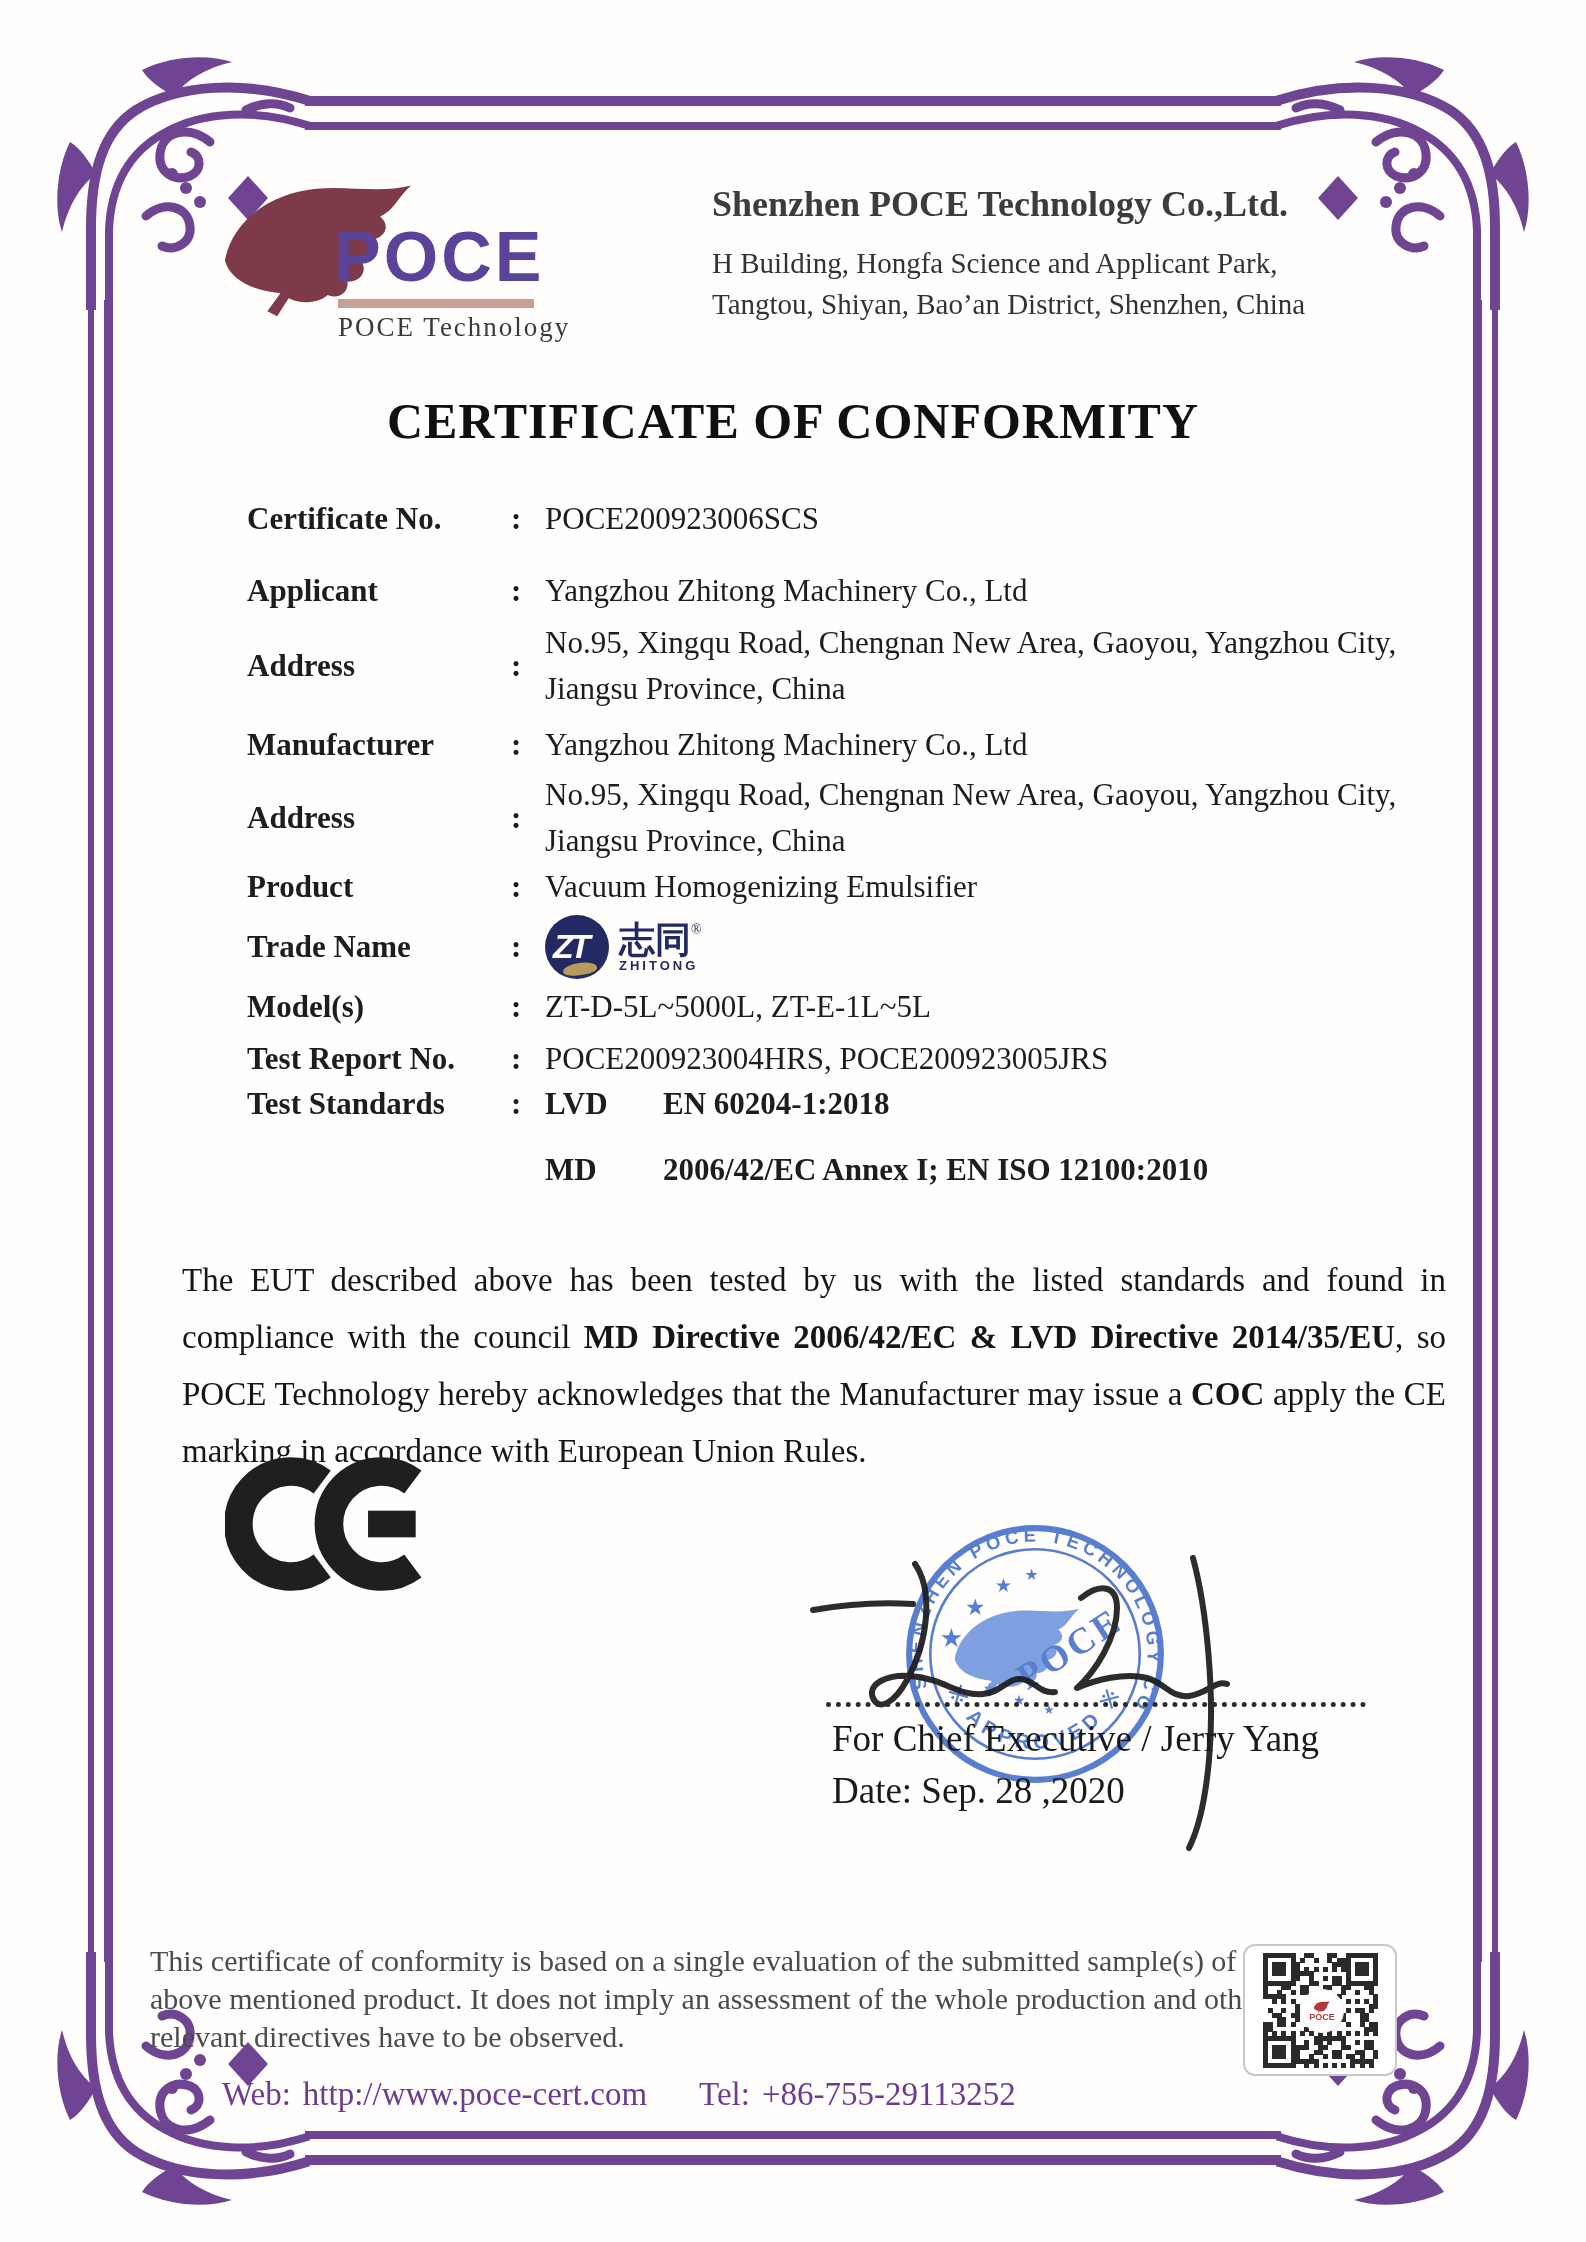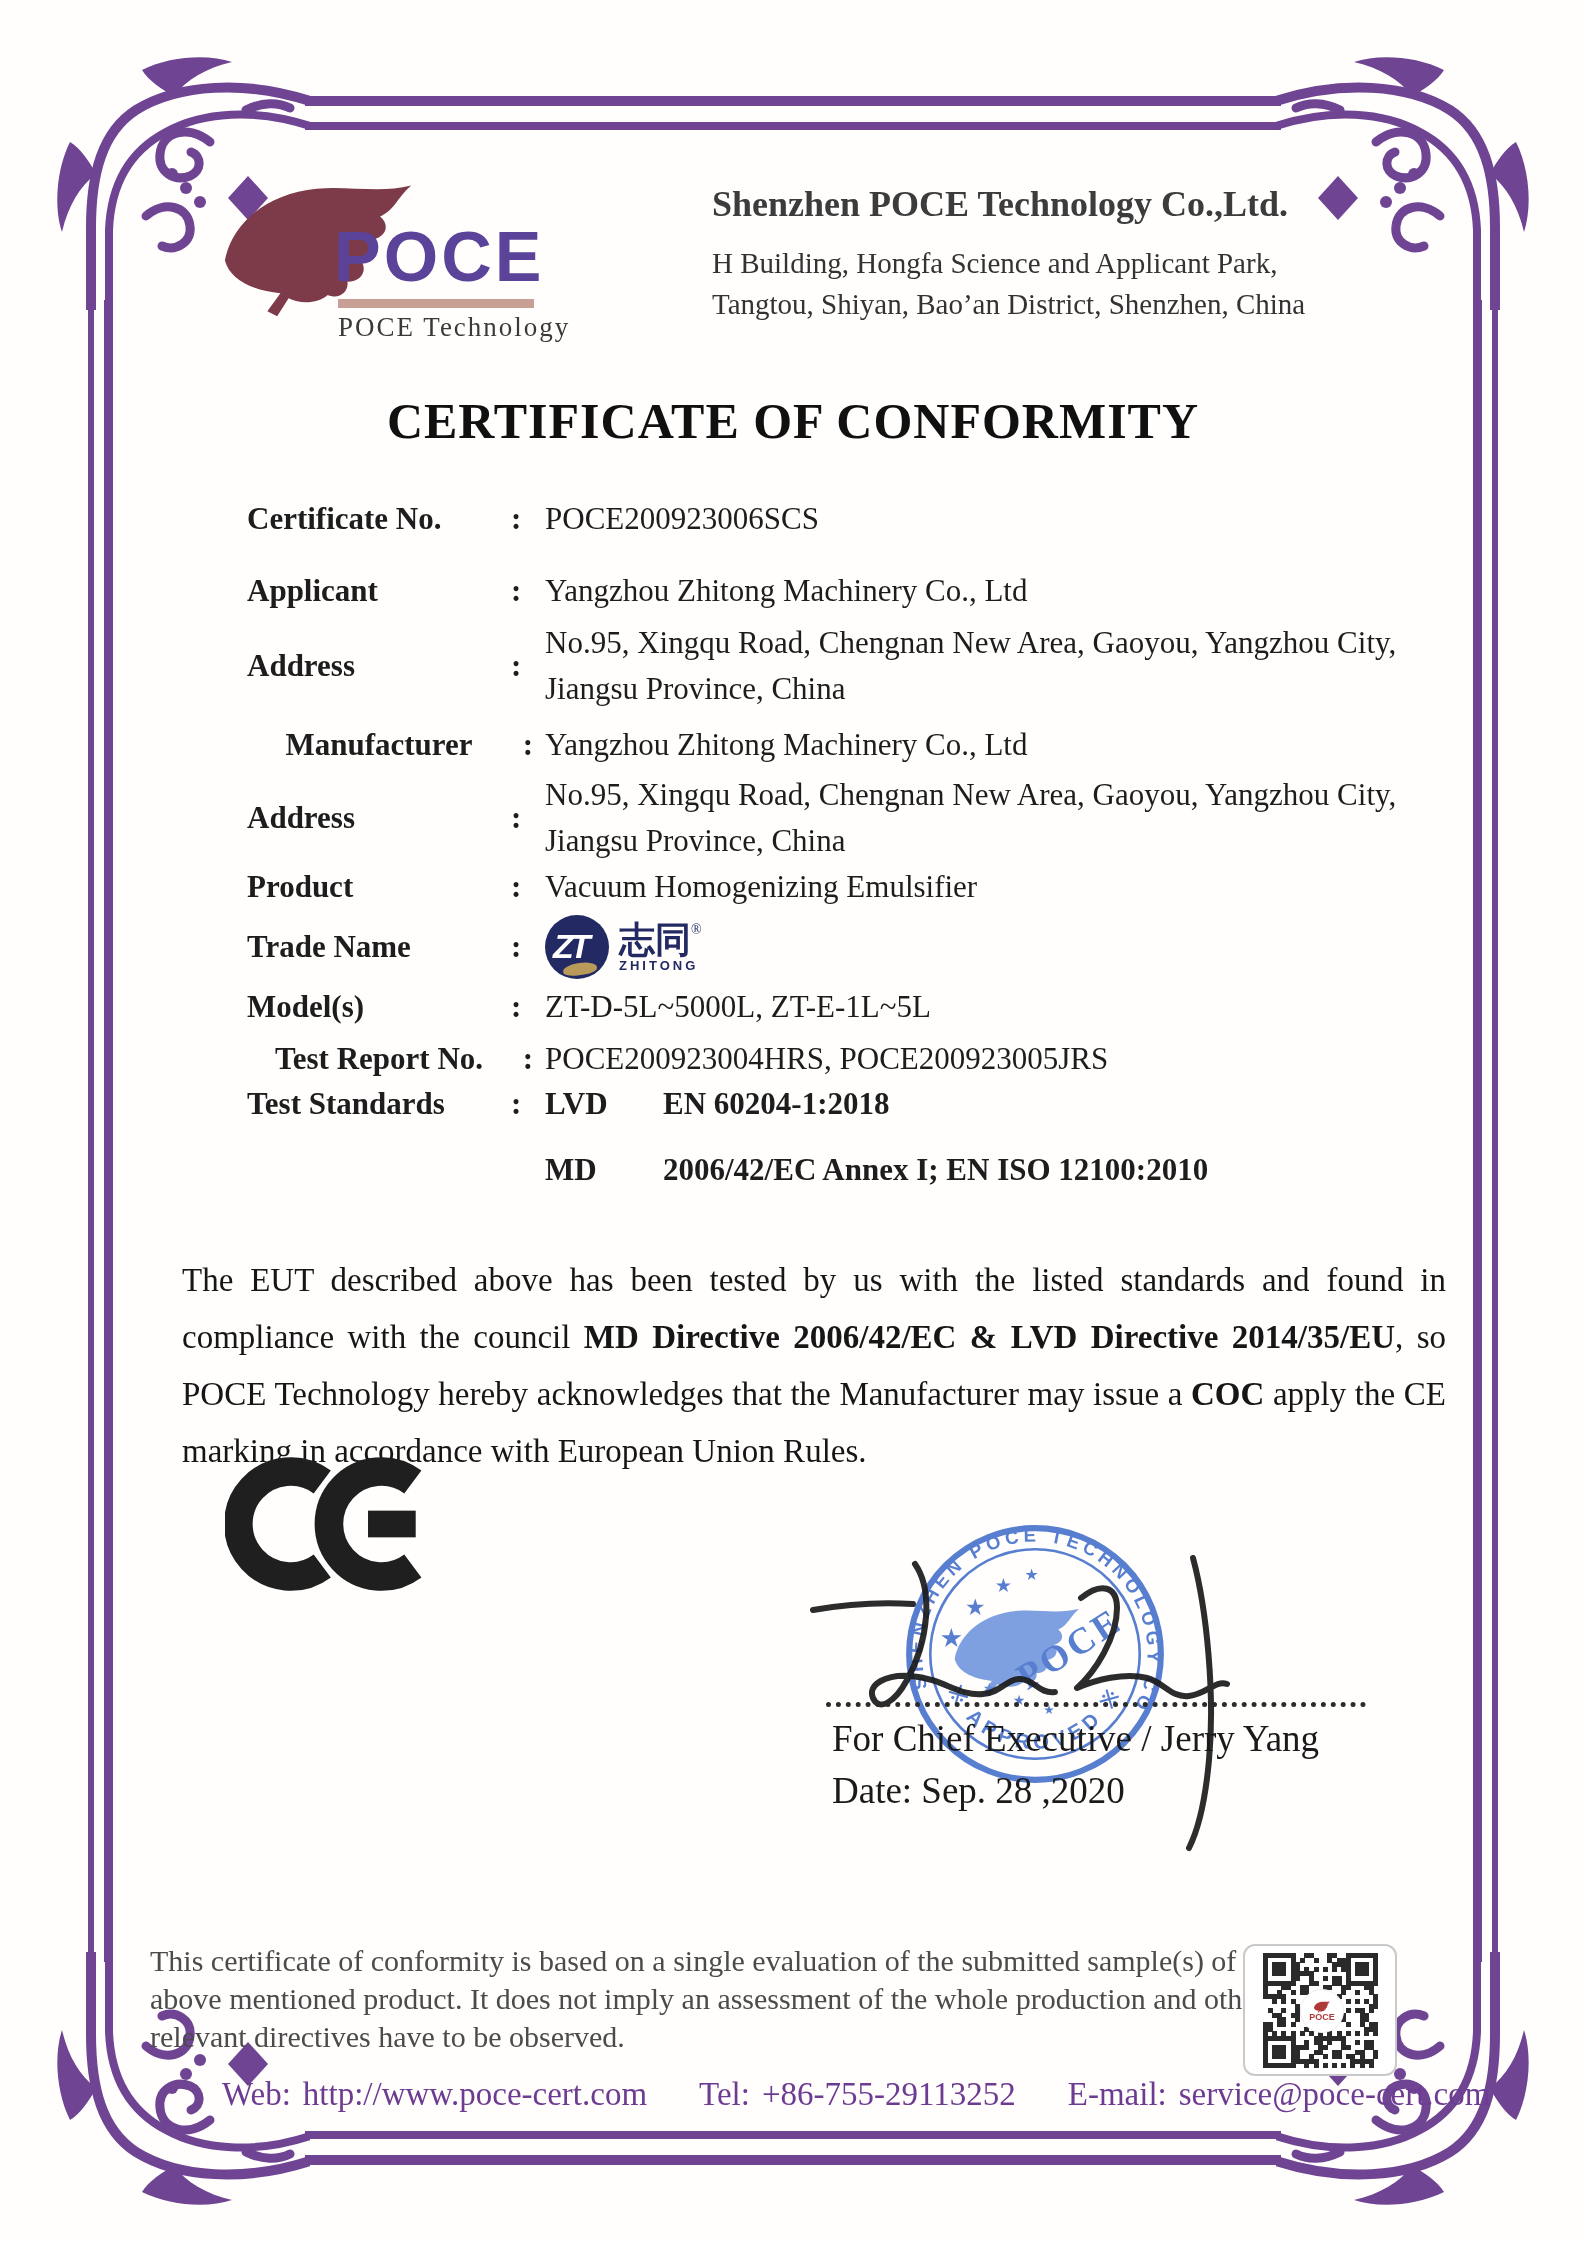--- a/index.html
+++ b/index.html
@@ -26,21 +26,21 @@
 
   
   .title{left:0;top:392px;width:100%;text-align:center;font-size:50px;font-weight:bold;color:#101010;letter-spacing:1px;}
 
   
   .fields{left:247px;top:496px;width:1200px;}
   .frow{display:flex;align-items:center;}
   .flabel{width:264px;font-weight:bold;font-size:31px;flex:none;}
   .fcolon{width:34px;font-weight:bold;font-size:31px;flex:none;}
   .fvalue{font-size:31px;line-height:46px;}
-  .mb26{margin-bottom:26px;} .mb10{margin-bottom:10px;} .mb4{margin-bottom:4px;text-align:center;}
+  .mb26{margin-bottom:26px;} .mb10{margin-bottom:10px;} .mb4{margin-bottom:4px;}
   .mb0{margin-bottom:0;} .mb6{margin-bottom:6px;}
   .std-grid{display:grid;grid-template-columns:118px auto;row-gap:30px;font-weight:bold;font-size:31px;}
 
   
   .tn-wrap{display:flex;align-items:center;height:74px;}
   .tn-circle{position:relative;width:64px;height:64px;border-radius:50%;background:#232a63;flex:none;overflow:hidden;}
   .tn-zt{position:absolute;left:8px;top:12px;font-family:"Liberation Sans",sans-serif;
          font-size:34px;font-weight:bold;font-style:italic;color:#fff;letter-spacing:-4px;}
   .tn-gold{position:absolute;left:18px;bottom:4px;width:34px;height:12px;background:#b89a5a;
            border-radius:50% 50% 40% 40%;transform:rotate(-8deg);}
@@ -608,19 +608,15 @@
 
   <div class="abs contact">
     <div class="pair">
       <span>Web:</span>
         <span>http://www.poce-cert.com</span>
     </div>
     <div class="pair">
       <span>Tel:</span>
         <span>+86-755-29113252</span>
     </div>
-    <div class="pair">
-      <span>E-mail:</span>
-        <span>service@poce-cert.com</span>
-    </div>
   </div>
 
 </div>
 
 </body></html>

